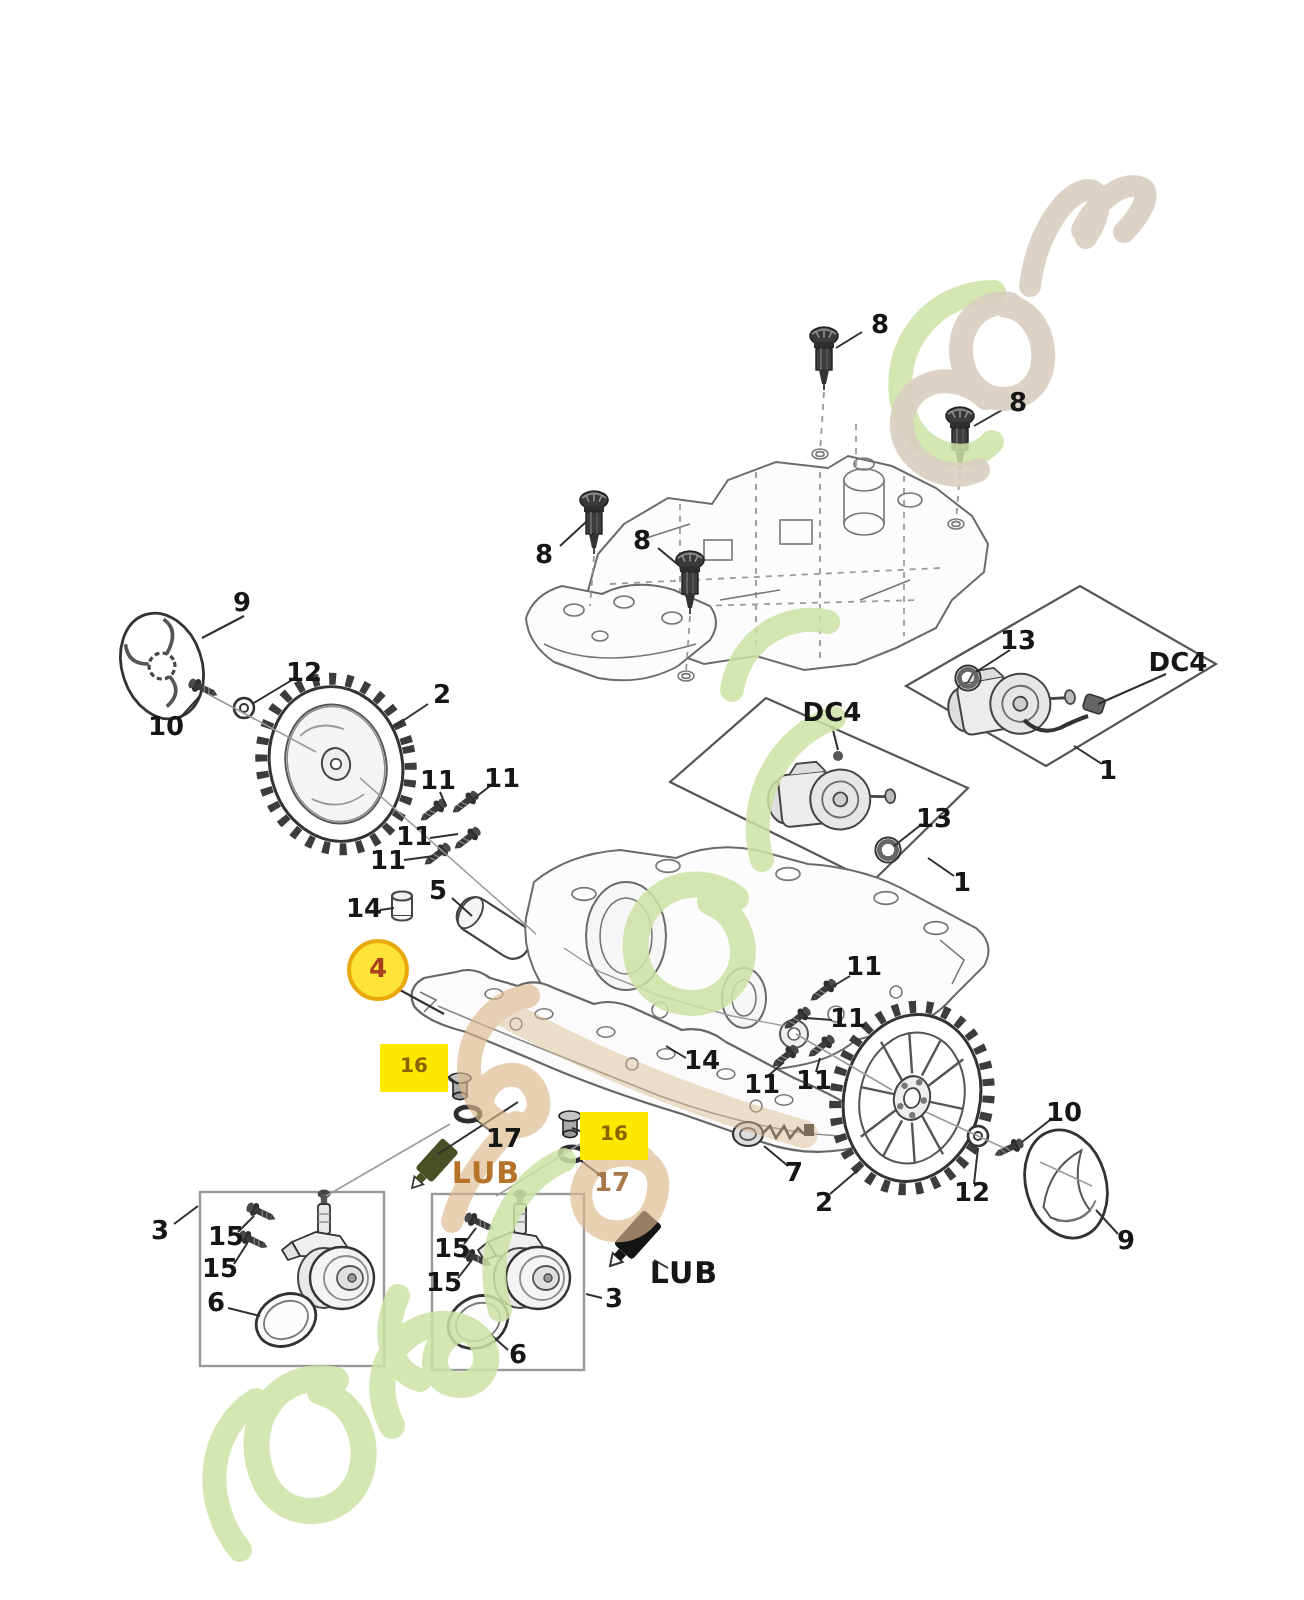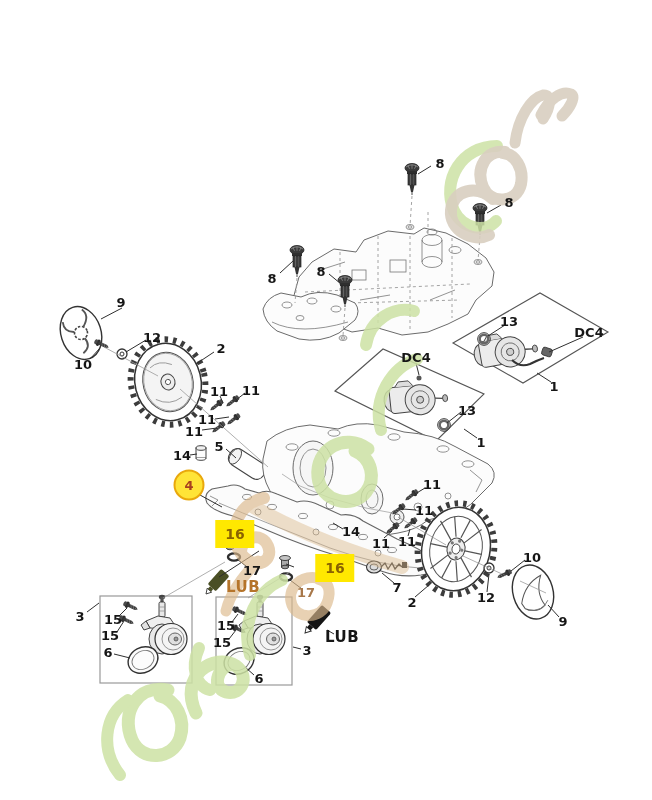--- a/index.html
+++ b/index.html
@@ -4,21 +4,21 @@
 <style>
   html,body{margin:0;padding:0;background:#ffffff;}
   #stage{position:relative;width:652px;height:800px;background:#ffffff;overflow:hidden;
          font-family:"DejaVu Sans","Liberation Sans",sans-serif;}
   #art{position:absolute;left:0;top:0;}
   #labels{position:absolute;left:0;top:0;width:652px;height:800px;}
   .callout{position:absolute;transform:translate(-50%,-50%);font:700 13px "DejaVu Sans",sans-serif;
            color:#161616;white-space:nowrap;line-height:1;}
   .callout.circle{width:27px;height:27px;border-radius:50%;background:#ffe437;border:2.5px solid #e9a80c;
            color:#a8401f;display:flex;align-items:center;justify-content:center;font-size:13px;}
-  .callout.ybox{background:#ffe800;color:#8a6200;padding:7px 10px;font-size:14px;margin-left:28px;}
+  .callout.ybox{background:#ffe800;color:#8a6200;padding:7px 10px;font-size:10px;}
   .callout.lub{font-size:15px;letter-spacing:.5px;}
   .callout.lub-tinted{font-size:15px;letter-spacing:.5px;color:#b5742a;}
   .callout.tinted{color:#a8784a;}
   .ldr{stroke:#2f2f2f;stroke-width:1;}
   .thin{stroke:#9a9a9a;stroke-width:.8;}
   .dash{stroke:#9a9a9a;stroke-width:.9;stroke-dasharray:3 3;}
   .oln{fill:#fcfcfc;stroke:#6b6b6b;stroke-width:1;}
   .det{fill:none;stroke:#777;stroke-width:.8;}
 </style>
 </head>

